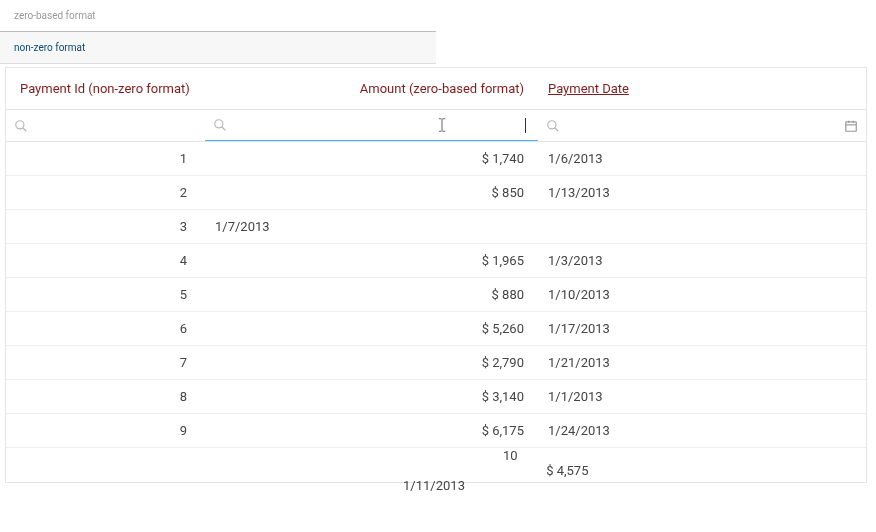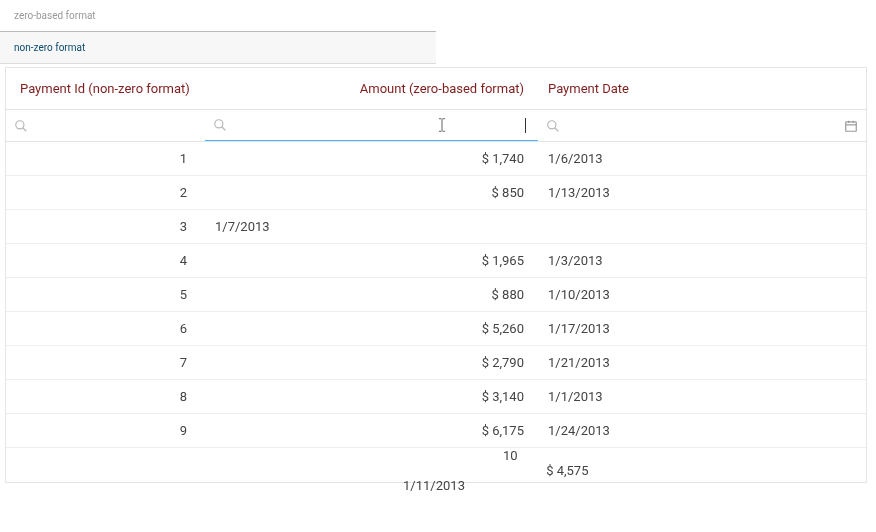--- a/index.html
+++ b/index.html
@@ -45,21 +45,21 @@
       border-bottom: 1px solid #e4e4e4;
     }
     .header-cell {
       color: #7f1d1d;
       font-size: 13px;
       padding: 0 14px;
       white-space: nowrap;
     }
     .col1 { width: 199px; text-align: left; }
     .col2 { width: 333px; text-align: left; }
-    .col3 { flex: 1; text-align: left; }
+    .col3 { flex: 1; text-align: left; text-decoration: underline; }
 
     .filter-row {
       display: flex;
       height: 32px;
       align-items: center;
       border-bottom: 1px solid #e4e4e4;
       background: #fff;
     }
     .filter-cell {
       height: 100%;

